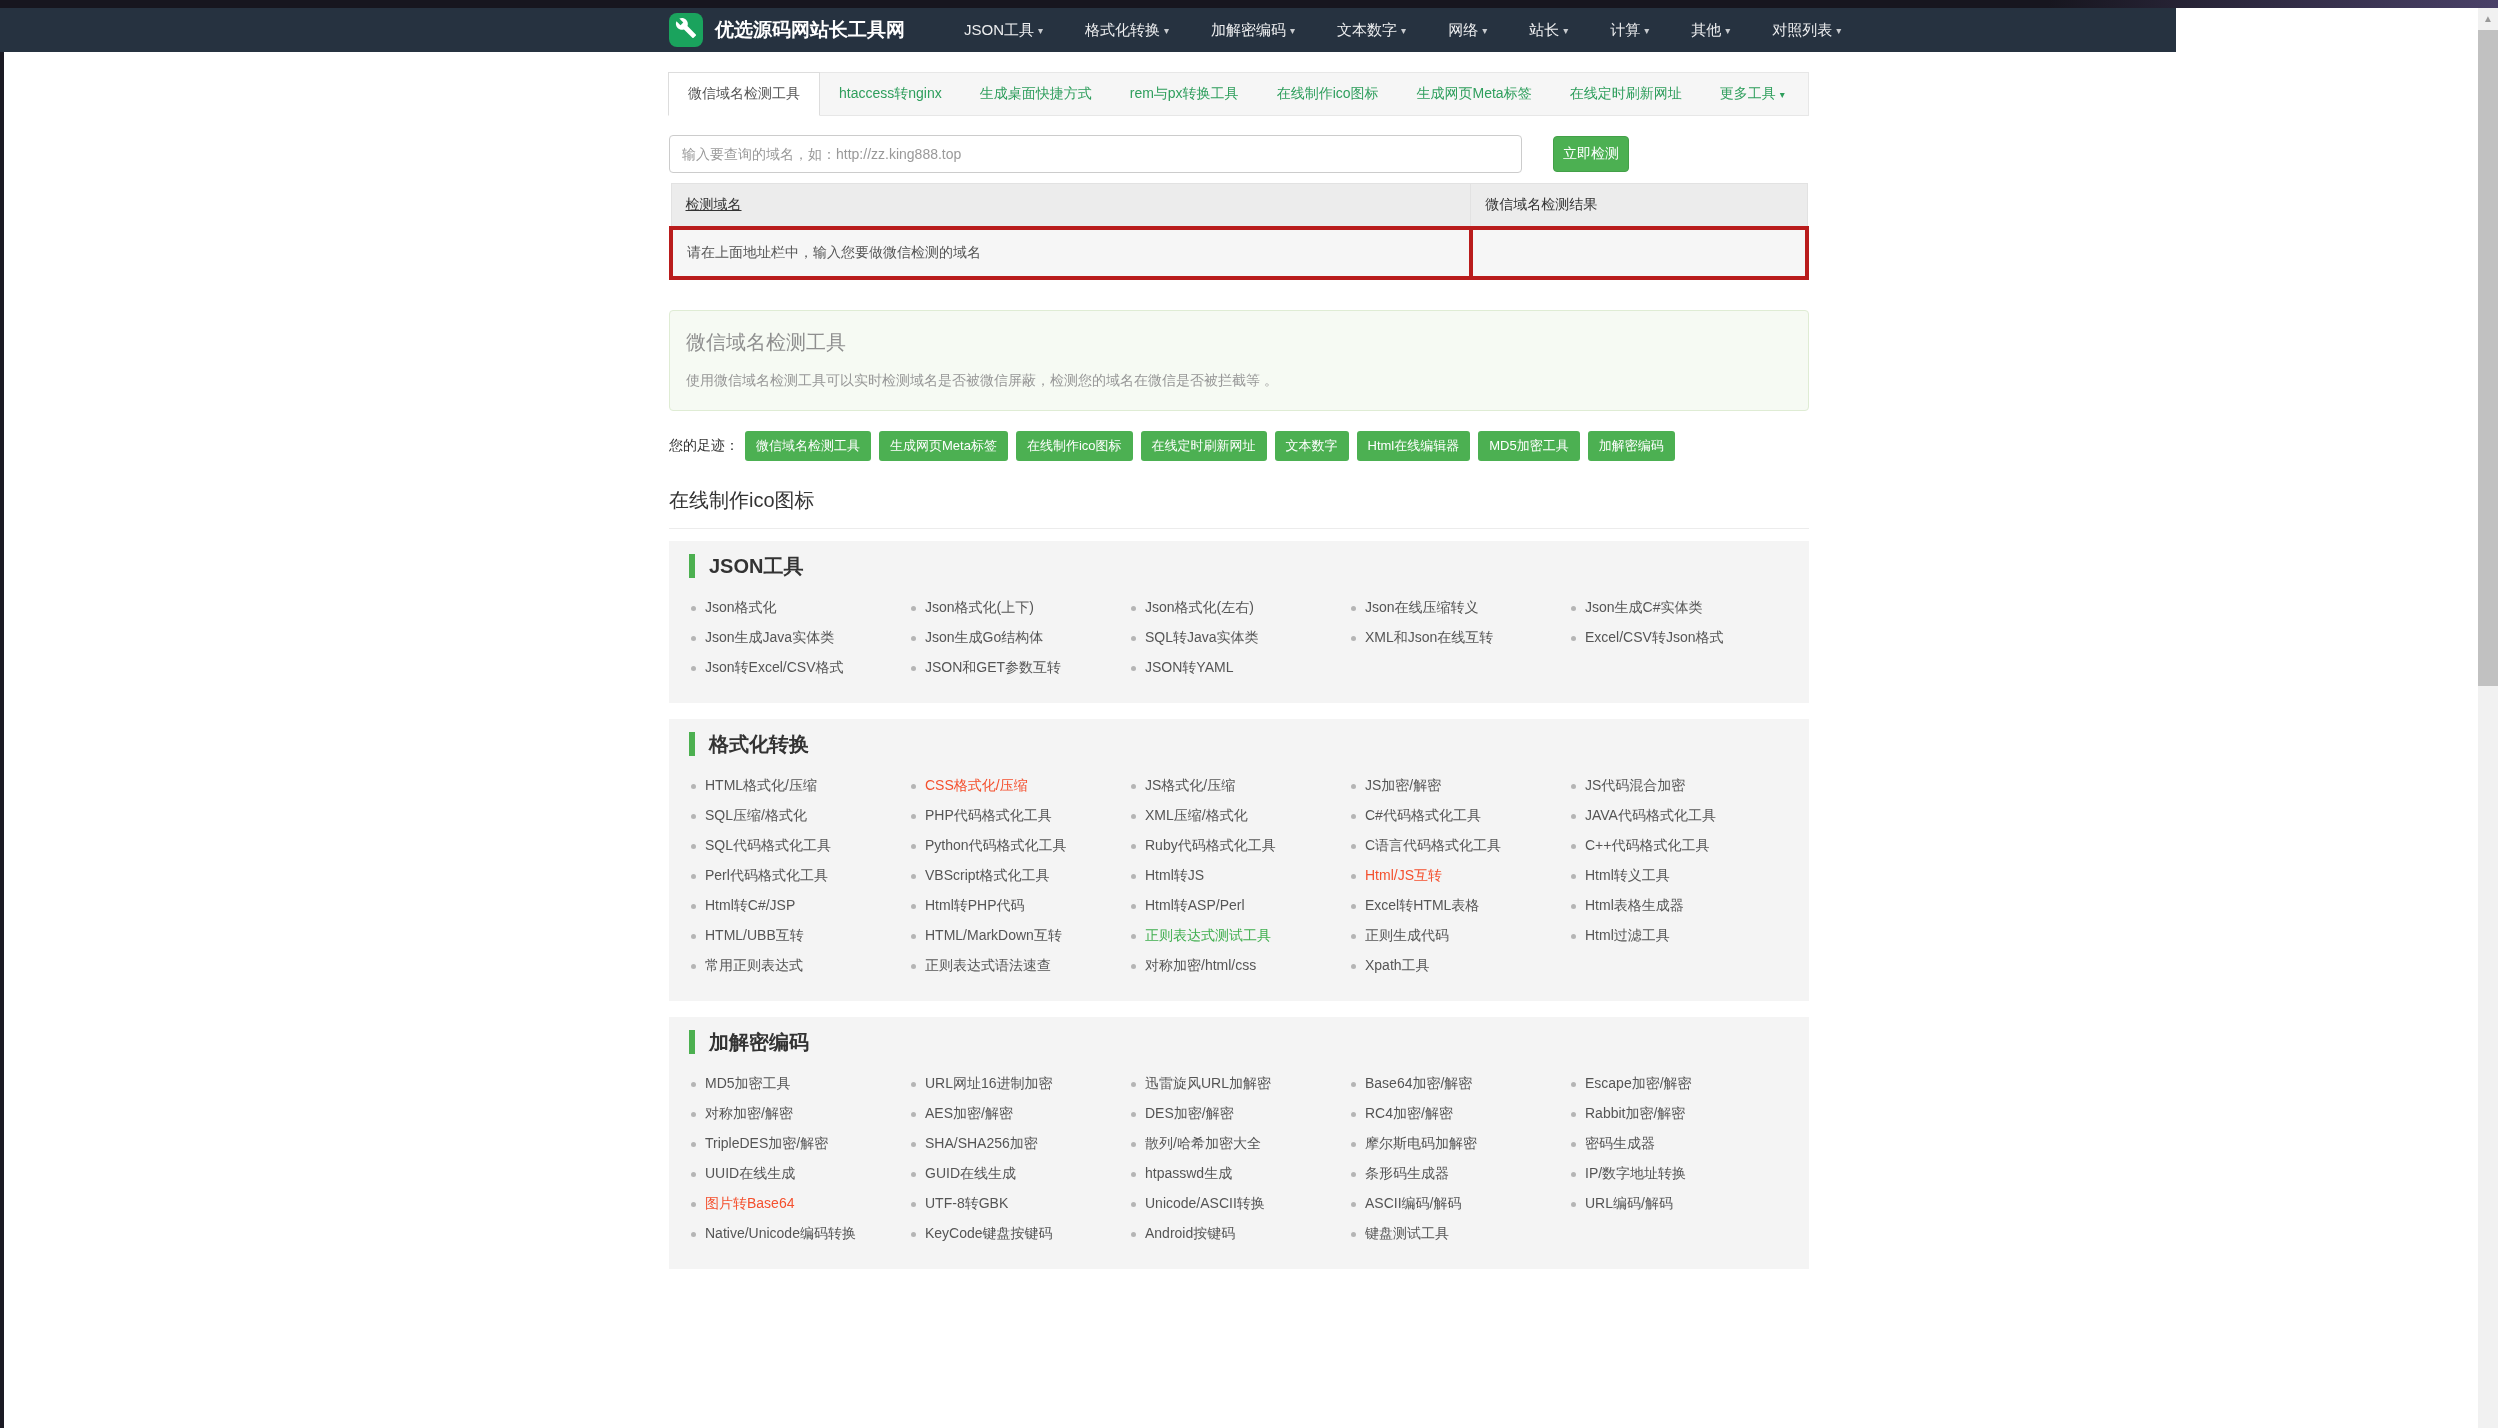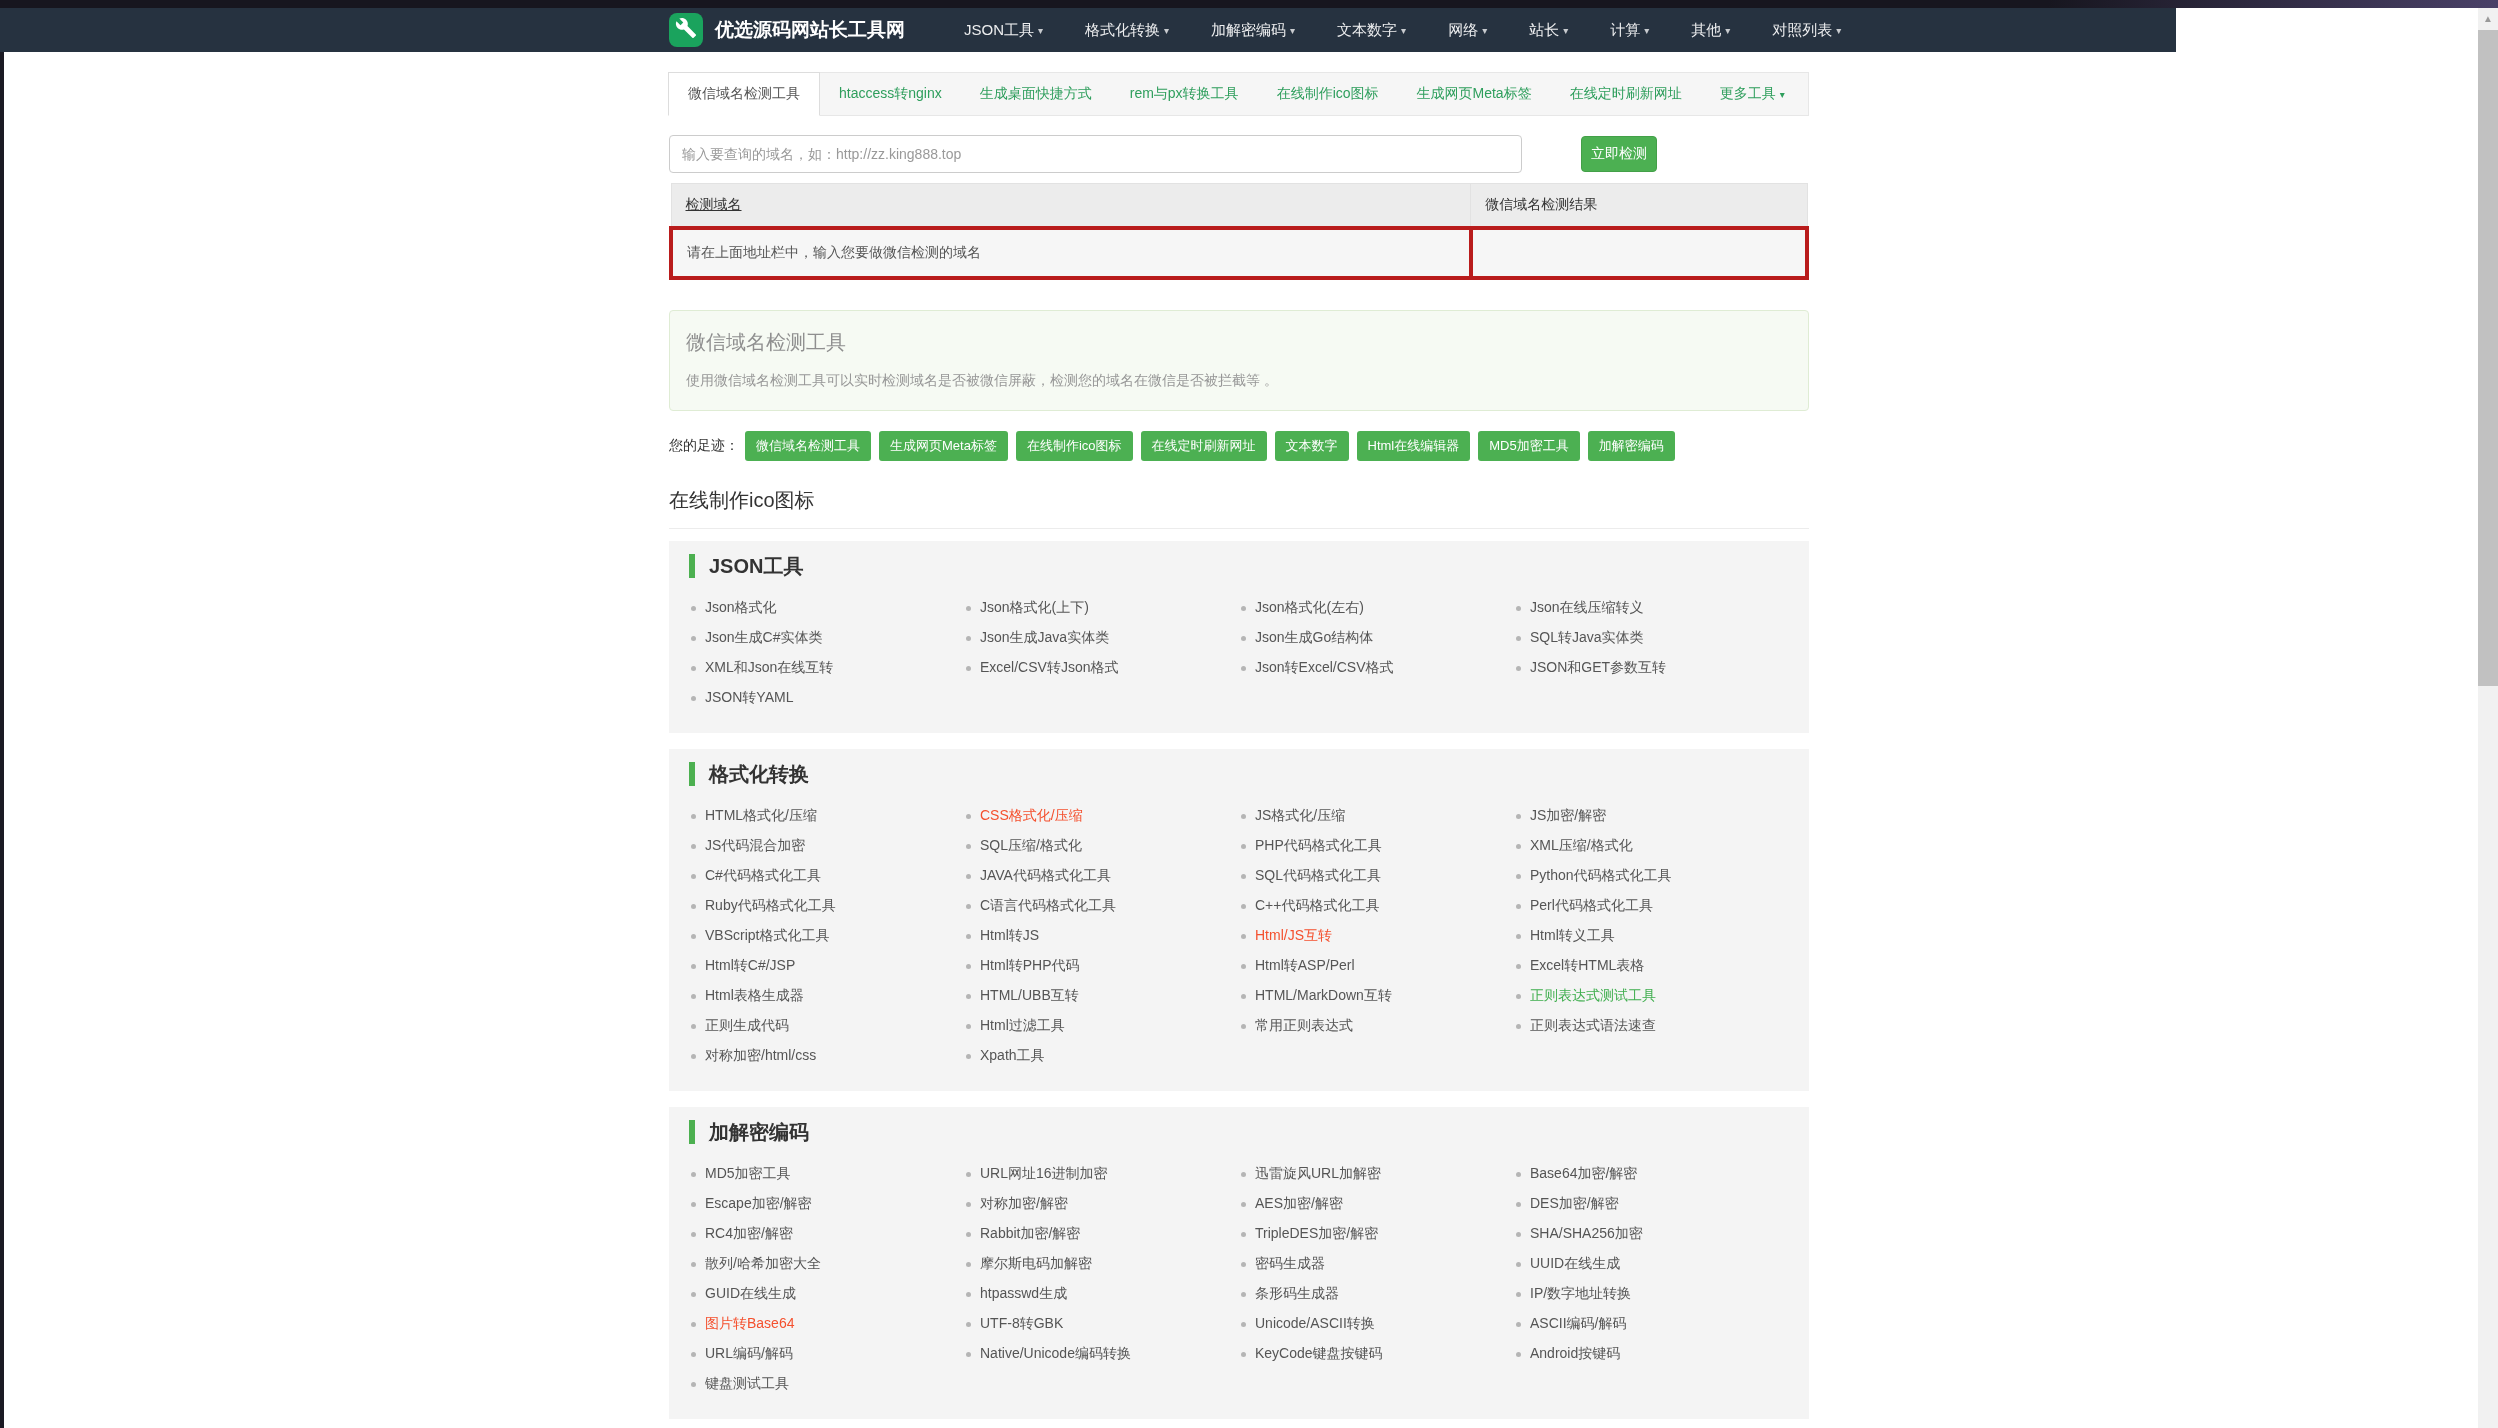--- a/index.html
+++ b/index.html
@@ -23,21 +23,21 @@
   .container { position:absolute; left:669px; top:52px; width:1140px; padding-top:20px; }
   
   .tabs { display:flex; align-items:stretch; height:44px; background:#f6f6f6;
     border:1px solid #e7e7e7; border-left:none; margin-bottom:19px; position:relative; }
   .tab { display:flex; align-items:center; padding:0 19px; font-size:14px; color:#2e9e5c;
     cursor:pointer; white-space:nowrap; }
   .tab .caret { font-size:10px; margin-left:4px; }
   .tab.active { background:#fff; color:#555; border:1px solid #ddd; border-bottom:1px solid #fff;
     margin:-1px 0 -1px -1px; position:relative; z-index:2; }
   
-  .search-row { display:flex; align-items:center; margin-bottom:10px;gap:28px; }
+  .search-row { display:flex; align-items:center; margin-bottom:10px; }
   .search-input { width:853px; height:38px; border:1px solid #ccc; border-radius:4px;
     padding:0 12px; font-size:14px; color:#555; outline:none; }
   .search-input::placeholder { color:#999; }
   .search-btn { margin-left:31px; width:76px; height:36px; background:#4cb052; color:#fff;
     border:1px solid #43a048; border-radius:4px; font-size:14px; cursor:pointer; }
   
   .result-table { width:100%; border-collapse:collapse; margin-bottom:30px; border:1px solid #e2e2e2; }
   .result-table th { background:#ececec; font-weight:normal; text-align:left; font-size:14px;
     color:#333; padding:12px 14px; border:1px solid #e2e2e2; }
   .result-table td { background:#f6f6f6; font-size:14px; color:#555; padding:14px;
@@ -54,21 +54,21 @@
   .badge { background:#4cb052; color:#fff; font-size:13px; padding:6px 11px; border-radius:3px;
     margin-right:8px; cursor:pointer; white-space:nowrap; }
   
   .nav-heading { font-size:20px; color:#333; font-weight:normal; padding-bottom:14px;
     border-bottom:1px solid #ececec; margin-bottom:12px; }
   
   .card { background:#f4f4f4; padding:12px 20px 20px; margin-bottom:16px; }
   .card-head { display:flex; align-items:center; height:26px; margin-bottom:14px; }
   .card-bar { width:6px; height:24px; background:#4cb050; margin-right:14px; }
   .card-title { font-size:20px; color:#333; font-weight:bold; }
-  .tool-grid { list-style:none; display:grid; grid-template-columns:repeat(4,1fr); }
+  .tool-grid { list-style:none; display:grid; grid-template-columns:repeat(5,1fr); }
   .tool-item { height:30px; display:flex; align-items:center; }
   .dot { width:5px; height:5px; border-radius:50%; background:#b5b5b5; margin:0 9px 0 2px; flex:0 0 auto; }
   .tool-link { font-size:14px; color:#555; text-decoration:none; cursor:pointer; white-space:nowrap; }
   .tool-link.red { color:#f4502e; }
   .tool-link.green { color:#3fae4e;text-align:center; }
   
   .scrollbar { position:absolute; right:0; top:8px; width:20px; height:1420px; background:#f1f1f1; z-index:50; }
   .sb-arrow { height:20px; display:flex; align-items:center; justify-content:center;
     color:#9a9a9a; font-size:10px; cursor:pointer; }
   .sb-thumb { position:absolute; top:22px; left:0; width:20px; height:656px; background:#c1c1c1; cursor:pointer; }

